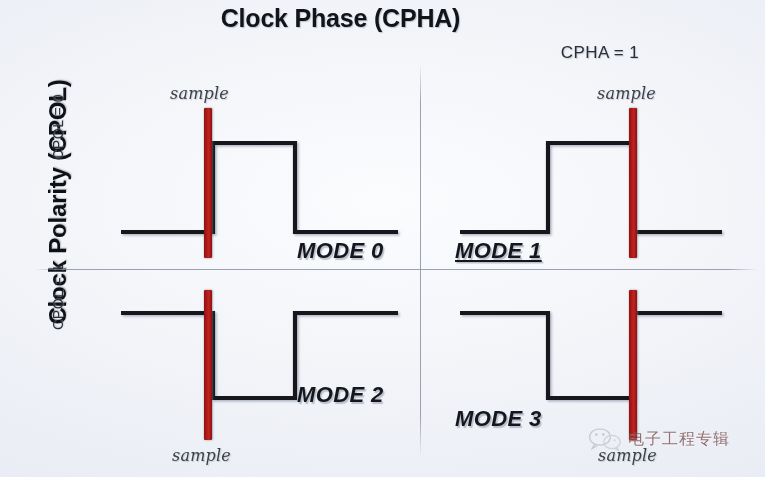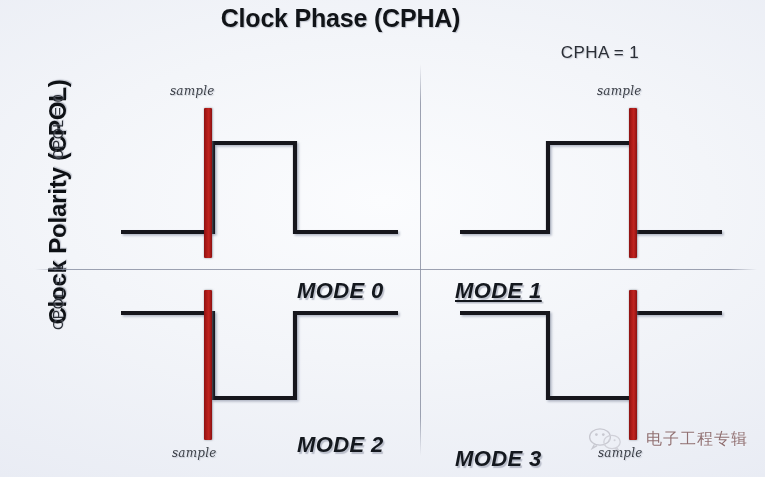--- a/index.html
+++ b/index.html
@@ -67,46 +67,45 @@
     box-shadow:0 0 2px rgba(0,0,0,.28), 1px 0 2px rgba(140,145,160,.5);
   }
   .sbar.s0{left:204px;top:108px;height:150px;}
   .sbar.s1{left:629px;top:108px;height:150px;}
   .sbar.s2{left:204px;top:290px;height:150px;}
   .sbar.s3{left:629px;top:290px;height:150px;}
 
   .slabel{
     position:absolute;
     font-family:"DejaVu Serif",serif;
-    font-style:italic;font-size:12px;color:#3b3f47;
+    font-style:italic;font-size:16px;color:#3b3f47;
     letter-spacing:.2px;white-space:nowrap;
     text-shadow:1px 1px 1px rgba(170,175,190,.55);
   }
   .slabel.l0{left:170px;top:84px;}
   .slabel.l1{left:597px;top:84px;}
   .slabel.l2{left:172px;top:446px;}
   .slabel.l3{left:598px;top:446px;}
 
   
   .mode{
     position:absolute;
     font-size:22px;font-weight:700;font-style:italic;color:#14181e;
     letter-spacing:.4px;white-space:nowrap;
     text-shadow:1.5px 1.5px 1px rgba(150,155,172,.6);
-    margin-top:40px;
   }
   .mode.m0{left:297px;top:238px;}
   .mode.m1{left:455px;top:238px;text-decoration:underline;}
-  .mode.m2{left:297px;top:392px;}
+  .mode.m2{left:297px;top:382px;}
   .mode.m3{left:455px;top:406px;}
 
   
   .watermark{
     position:absolute;left:588px;top:427px;
-    display:flex;align-items:center;gap:24px;
+    display:flex;align-items:center;gap:6px;
     opacity:.72;
   }
   .wm-text{
     font-family:"DejaVu Sans",sans-serif;
     font-size:16px;color:#6e4040;letter-spacing:1px;
     text-shadow:0 1px 1px rgba(255,255,255,.6);
     white-space:nowrap;
   }
   .wm-logo{flex:0 0 auto;}
 </style>

